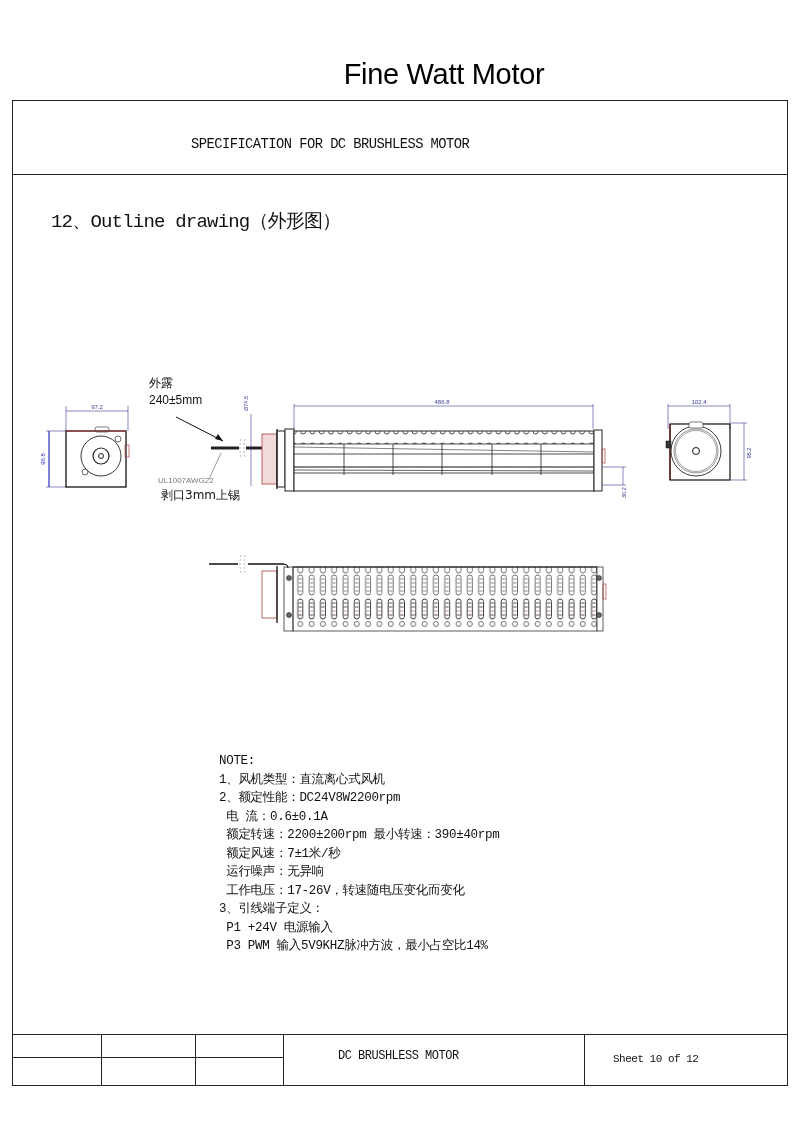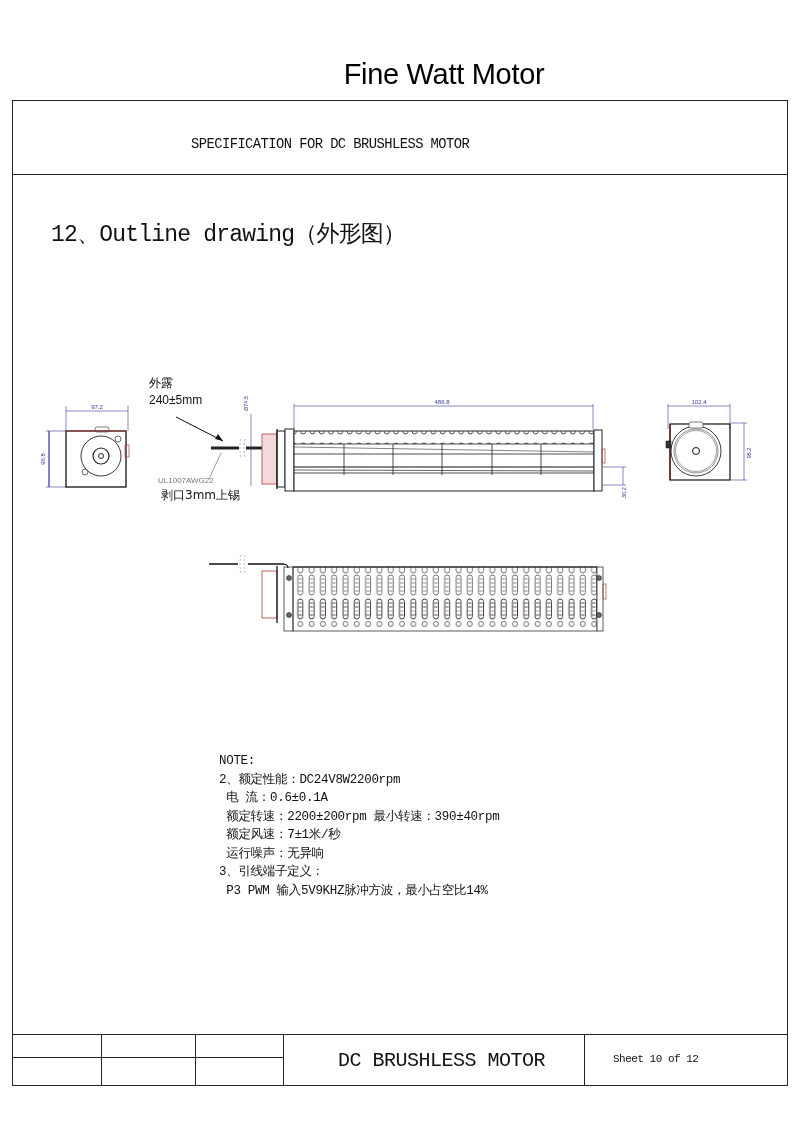--- a/index.html
+++ b/index.html
@@ -6,22 +6,22 @@
     body { width: 800px; height: 1131px; position: relative; overflow: hidden;
            font-family: "Liberation Serif", serif; color: #111; }
     .brand { position: absolute; left: 0; width: 800px; top: 58px; text-align: center;
              font-family: "Liberation Sans", sans-serif; font-size: 29px; color: #000; letter-spacing: -0.3px; margin-left: 44px; }
     .frame { position: absolute; left: 12px; top: 100px; width: 776px; height: 986px;
              border: 1.5px solid #222; box-sizing: border-box; }
     .spec-header { position: absolute; left: 0; top: 0; width: 100%; height: 74px;
                    border-bottom: 1.5px solid #222; box-sizing: border-box; }
     .spec-title { position: absolute; left: 178px; top: 35px; font-family: "Liberation Mono", monospace;
                   font-size: 15px; letter-spacing: -0.6px; transform: scaleX(0.92); transform-origin: left; }
-    .section-title { position: absolute; left: 38px; top: 117px; font-family: "Liberation Mono", monospace;
-                     font-size: 23px; letter-spacing: -0.8px; text-align: center; }
+    .section-title { position: absolute; left: 38px; top: 107px; font-family: "Liberation Mono", monospace;
+                     font-size: 19px; letter-spacing: -0.8px; text-align: center; }
     .drawing { position: absolute; left: 0; top: 0; }
     .notes { position: absolute; left: 206px; top: 651px; font-family: "Liberation Mono", monospace;
              font-size: 12.5px; line-height: 18.5px; letter-spacing: -0.3px; }
     .notes .l { white-space: pre; font-family: Liberation Mono, monospace; }
     .titleblock { position: absolute; left: 0; bottom: 0; width: 100%; height: 50px;
                   border-top: 1.5px solid #222; }
     .tb-cell { position: absolute; top: 0; height: 100%; border-right: 1px solid #222; box-sizing: border-box; }
     .tb-hline { position: absolute; height: 0; border-top: 1px solid #222; }
     .tb-text { position: absolute; font-family: "Liberation Mono", monospace; letter-spacing: -0.5px; }
   </style>
@@ -156,31 +156,34 @@
       <line x1="292" y1="566" x2="596" y2="566" stroke="#111" stroke-width="1.2"></line>
       <rect x="596" y="566" width="6" height="64" fill="#fff" stroke="#333" stroke-width="0.8"></rect>
       <circle cx="598" cy="577" r="2.5" fill="#666" stroke="#222" stroke-width="0.6"></circle>
       <circle cx="598" cy="614" r="2.5" fill="#666" stroke="#222" stroke-width="0.6"></circle>
       <rect x="602" y="583" width="3" height="15" fill="none" stroke="#b04040" stroke-width="0.7"></rect>
     </g>
   </svg>
 
   <div class="notes">
     <div class="l">NOTE:</div>
+    <div class="l">1、风机类型：直流离心式风机</div>
     <div class="l">2、额定性能：DC24V8W2200rpm</div>
     <div class="l"> 电 流：0.6±0.1A</div>
     <div class="l"> 额定转速：2200±200rpm 最小转速：390±40rpm</div>
     <div class="l"> 额定风速：7±1米/秒</div>
     <div class="l"> 运行噪声：无异响</div>
+    <div class="l"> 工作电压：17-26V，转速随电压变化而变化</div>
     <div class="l">3、引线端子定义：</div>
+    <div class="l"> P1 +24V 电源输入</div>
     <div class="l"> P3 PWM 输入5V9KHZ脉冲方波，最小占空比14%</div>
   </div>
 
   <div class="titleblock">
     <div class="tb-cell" style="left:0; width:89px;"></div>
     <div class="tb-cell" style="left:89px; width:94px;"></div>
     <div class="tb-cell" style="left:183px; width:88px;"></div>
     <div class="tb-cell" style="left:271px; width:301px;"></div>
     <div class="tb-hline" style="left:0; width:271px; top:22px;"></div>
-    <div class="tb-text" style="left:325px; top:14px; font-size:20px;">DC BRUSHLESS MOTOR</div>
+    <div class="tb-text" style="left:325px; top:14px; font-size:12px;">DC BRUSHLESS MOTOR</div>
     <div class="tb-text" style="left:600px; top:18px; font-size:11px;">Sheet 10 of 12</div>
   </div>
 </div>
 
 </body></html>

